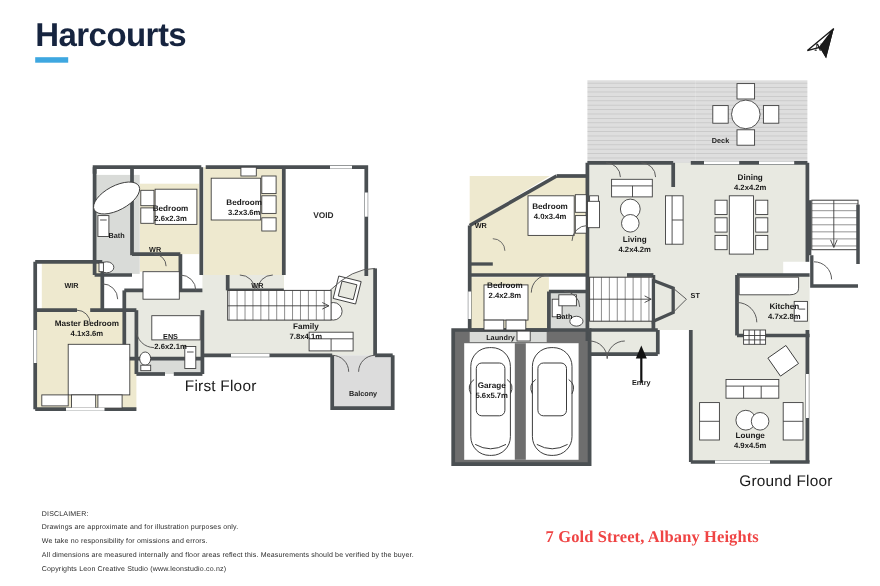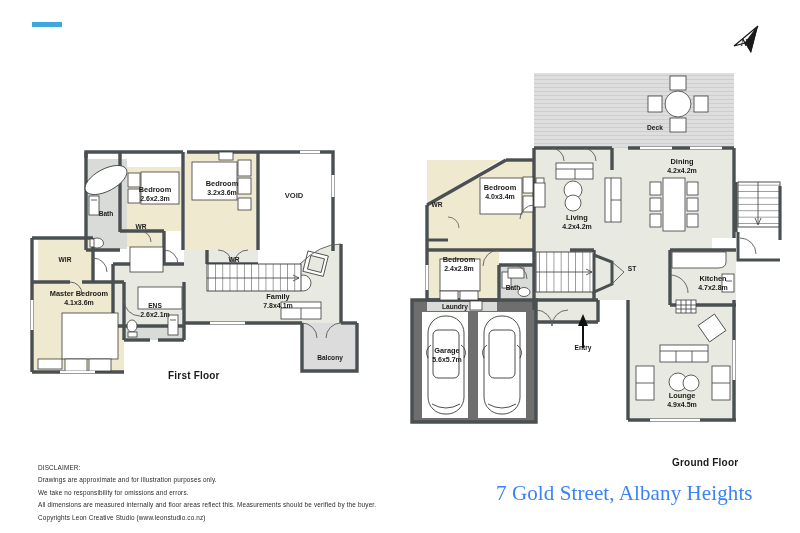--- a/index.html
+++ b/index.html
@@ -22,27 +22,27 @@
   }
   .brand-rule{
     width:30px;height:5px;background:#3ea7e0;margin-top:4px;
   }
 
   
   .compass{position:absolute;left:727px;top:22px;width:40px;height:40px;}
 
   
   .floor-label{
-    position:absolute;font-size:10px;font-weight:700;color:#1a1a1a;
-    letter-spacing:.2px;white-space:nowrap;margin-top:28px;
+    position:absolute;font-size:14px;font-weight:400;color:#1a1a1a;
+    letter-spacing:.2px;white-space:nowrap;
   }
   .address{
     position:absolute;left:496px;top:481px;
     font-family:"Liberation Serif", serif;
-    font-size:21px;font-weight:400;color:#3b82f6;
+    font-size:15px;font-weight:700;color:#ef4444;
     white-space:nowrap;letter-spacing:.1px;
   }
 
   
   .disclaimer{position:absolute;left:38px;top:462px;}
   .disclaimer div{
     font-size:6.4px;color:#2a2a2a;line-height:1.95;
     letter-spacing:.15px;white-space:nowrap;
   }
 
@@ -51,20 +51,21 @@
   .rm-dim {font-family:"Liberation Sans",sans-serif;font-size:7.0px;font-weight:700;fill:#1a1a1a;}
   .rm-sm  {font-family:"Liberation Sans",sans-serif;font-size:6.6px;font-weight:700;fill:#1a1a1a;}
   .rm-void{font-family:"Liberation Sans",sans-serif;font-size:7.6px;font-weight:700;fill:#2b2b2b;}
 </style>
 </head>
 <body>
 
 <div id="sheet">
 
   <div class="brand">
+    <div class="brand-word">Harcourts</div>
     <div class="brand-rule"></div>
   </div>
 
   <div class="compass">
     <svg viewBox="0 0 40 40" width="40" height="40">
       <polygon points="31,4 24,31 18,21 7,24" fill="#1a1a1a"></polygon>
       <polygon points="31,4 24,31 18,21" fill="#1a1a1a"></polygon>
       <polygon points="31,4 18,21 7,24" fill="#ffffff" stroke="#1a1a1a" stroke-width="1.2"></polygon>
       <text x="13.5" y="24" font-family="Liberation Serif, serif" font-size="10" font-weight="700" font-style="italic" fill="#1a1a1a">N</text>
     </svg>

